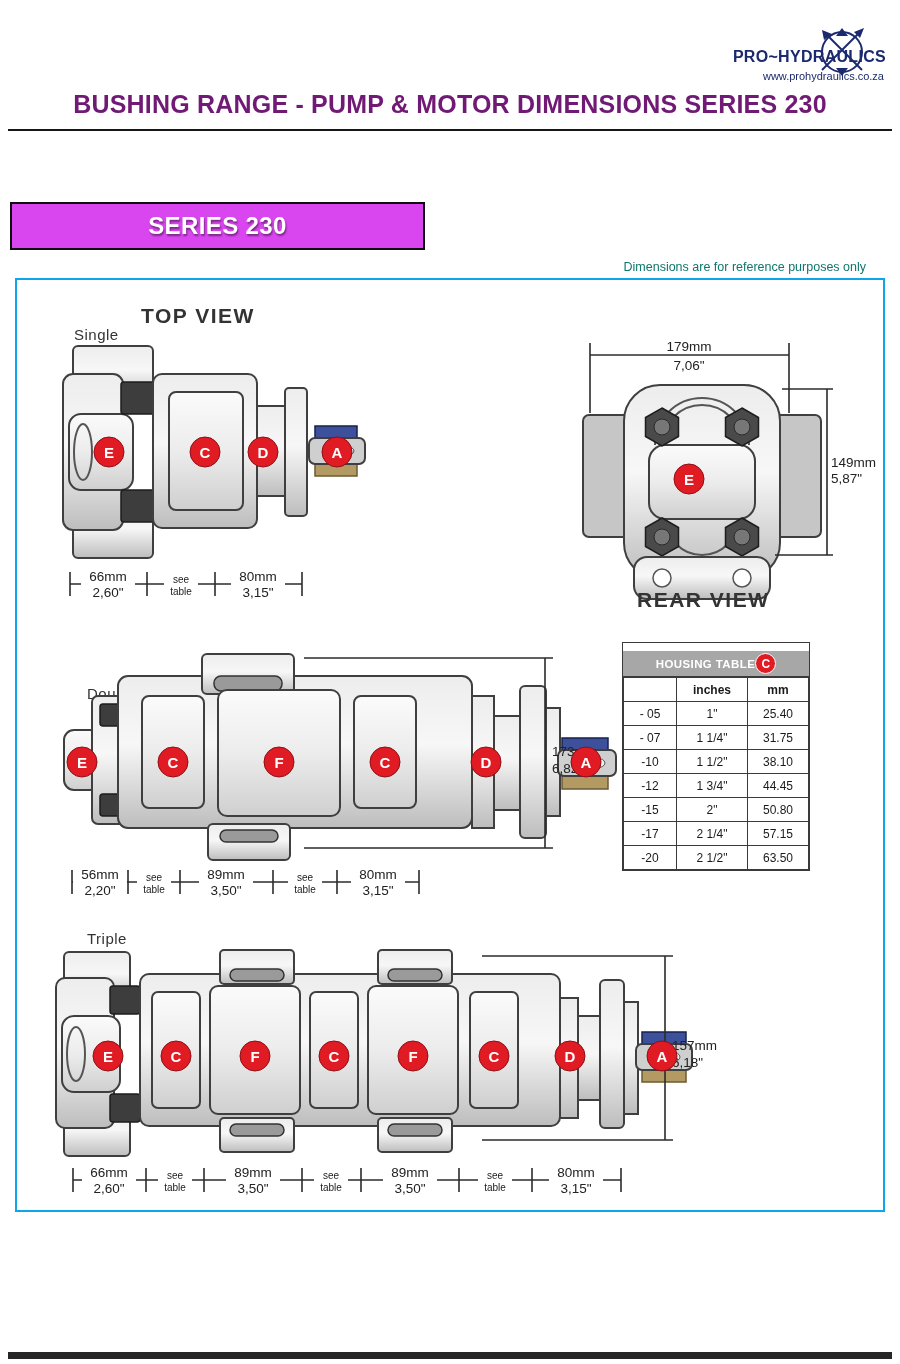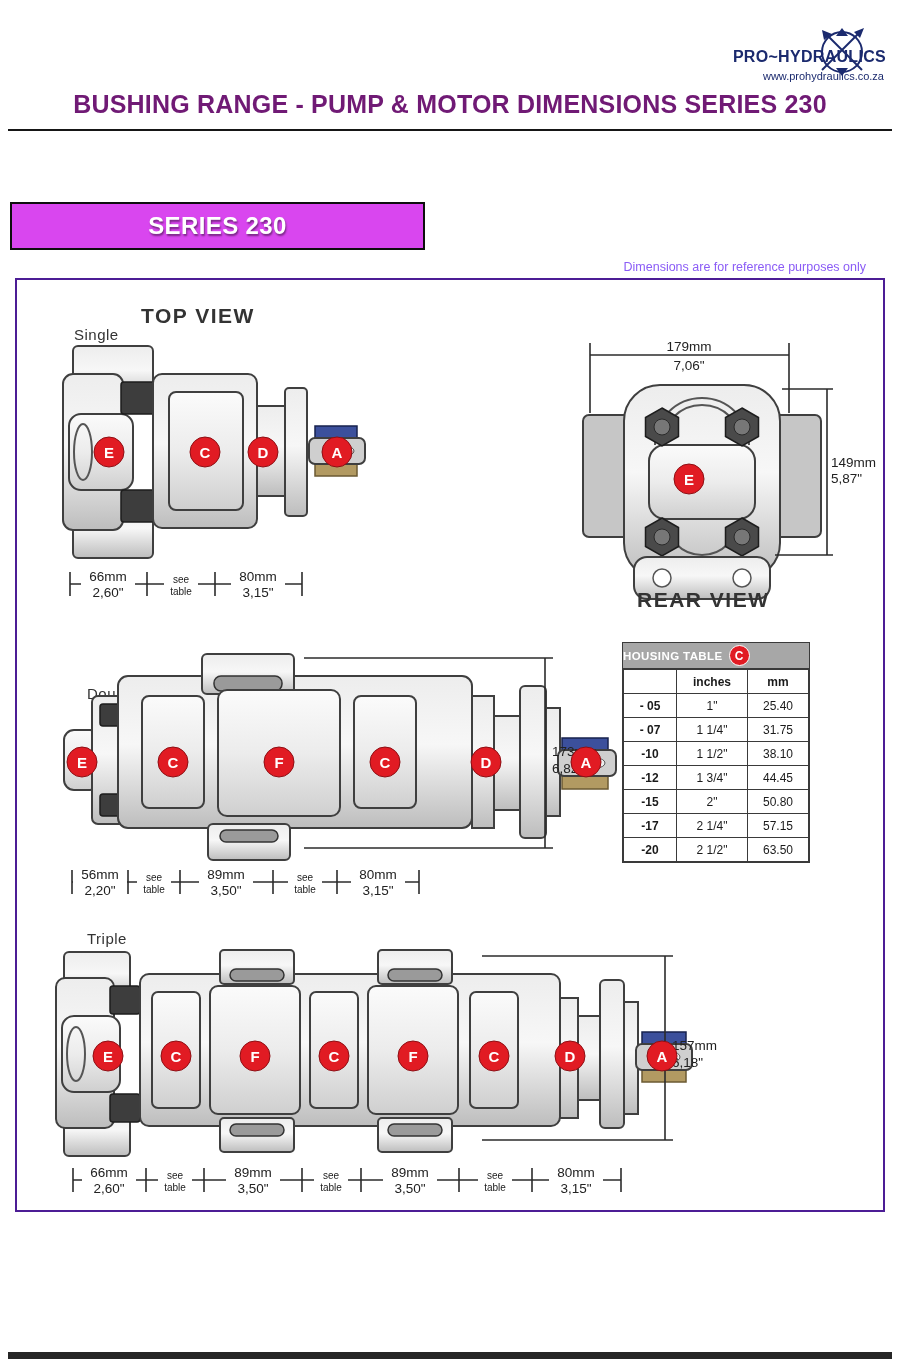--- a/index.html
+++ b/index.html
@@ -12,39 +12,39 @@
              color:#1b2a6e;letter-spacing:.3px;white-space:nowrap;}
   .logo-url{position:absolute;top:46px;right:6px;font-size:11px;color:#1b2a6e;}
   .page-title{position:absolute;top:90px;left:0;right:0;text-align:center;
               font-size:25px;font-weight:bold;color:#701a75;letter-spacing:.2px;}
   .title-rule{position:absolute;top:129px;left:8px;width:884px;height:2px;background:#161616;}
   
   .banner{position:absolute;left:10px;top:202px;width:411px;height:44px;background:#d946ef;
           border:2px solid #0e0e0e;display:flex;align-items:center;justify-content:center;}
   .banner-text{color:#fff;font-weight:bold;font-size:24px;letter-spacing:.4px;
                text-shadow:1px 2px 2px rgba(0,0,0,.45);}
-  .ref-note{position:absolute;top:260px;right:34px;font-size:12.5px;color:#8b5cf6;}
+  .ref-note{position:absolute;top:260px;right:34px;font-size:12.5px;color:#0f766e;}
   
   .main-box{position:absolute;left:15px;top:278px;width:866px;height:930px;background:#fff;
-            border:2px solid #4c1d95;}
+            border:2px solid #0ea5e9;}
   .tech{position:absolute;color:#2e2e2e;white-space:nowrap;}
   .view-title{font-size:21px;letter-spacing:1.5px;font-weight:bold;color:#333;}
   .unit-label{font-size:15px;letter-spacing:.5px;color:#333;}
   .abs{position:absolute;}
   
   .ht{position:absolute;left:605px;top:362px;width:186px;border:1px solid #3a3a3a;background:#fff;}
   .ht-header{height:25px;background:#a7a7a7;border-bottom:1px solid #3a3a3a;display:flex;
-             align-items:center;gap:6px;}
+             align-items:center;justify-content:center;margin-top:8px;}
   .ht-title{color:#fff;font-weight:bold;font-size:11.5px;letter-spacing:.4px;}
   .ht-badge{width:19px;height:19px;border-radius:50%;background:#e11b23;color:#fff;font-weight:bold;
             font-size:12px;display:flex;align-items:center;justify-content:center;border:1px solid #fff;}
   .ht table{border-collapse:collapse;width:100%;}
   .ht td,.ht th{border:1px solid #3a3a3a;font-size:12px;text-align:center;height:23px;padding:0 2px;}
   .ht th{font-weight:bold;}
-  .ht td:first-child{font-weight:bold;width:48px;}
+  .ht td:first-child{font-weight:normal;width:48px;}
   .ht td:nth-child(2){width:66px;}
   
   .part{fill:url(#gBody);stroke:#3f3f3f;stroke-width:2;}
   .part-light{fill:url(#gFace);stroke:#3f3f3f;stroke-width:2;}
   .part-mid{fill:#c6c6c6;stroke:#3f3f3f;stroke-width:2;}
   .dark{fill:#3d3d3d;stroke:#1d1d1d;stroke-width:1.5;}
   .recess{fill:#9a9a9a;stroke:#333;stroke-width:1.5;}
   .blue-band{fill:#3c509c;stroke:#17224e;stroke-width:1.5;}
   .tan-band{fill:#b29a62;stroke:#6b5a33;stroke-width:1.5;}
   .shaft{fill:#cfcfcf;stroke:#3f3f3f;stroke-width:2;}

